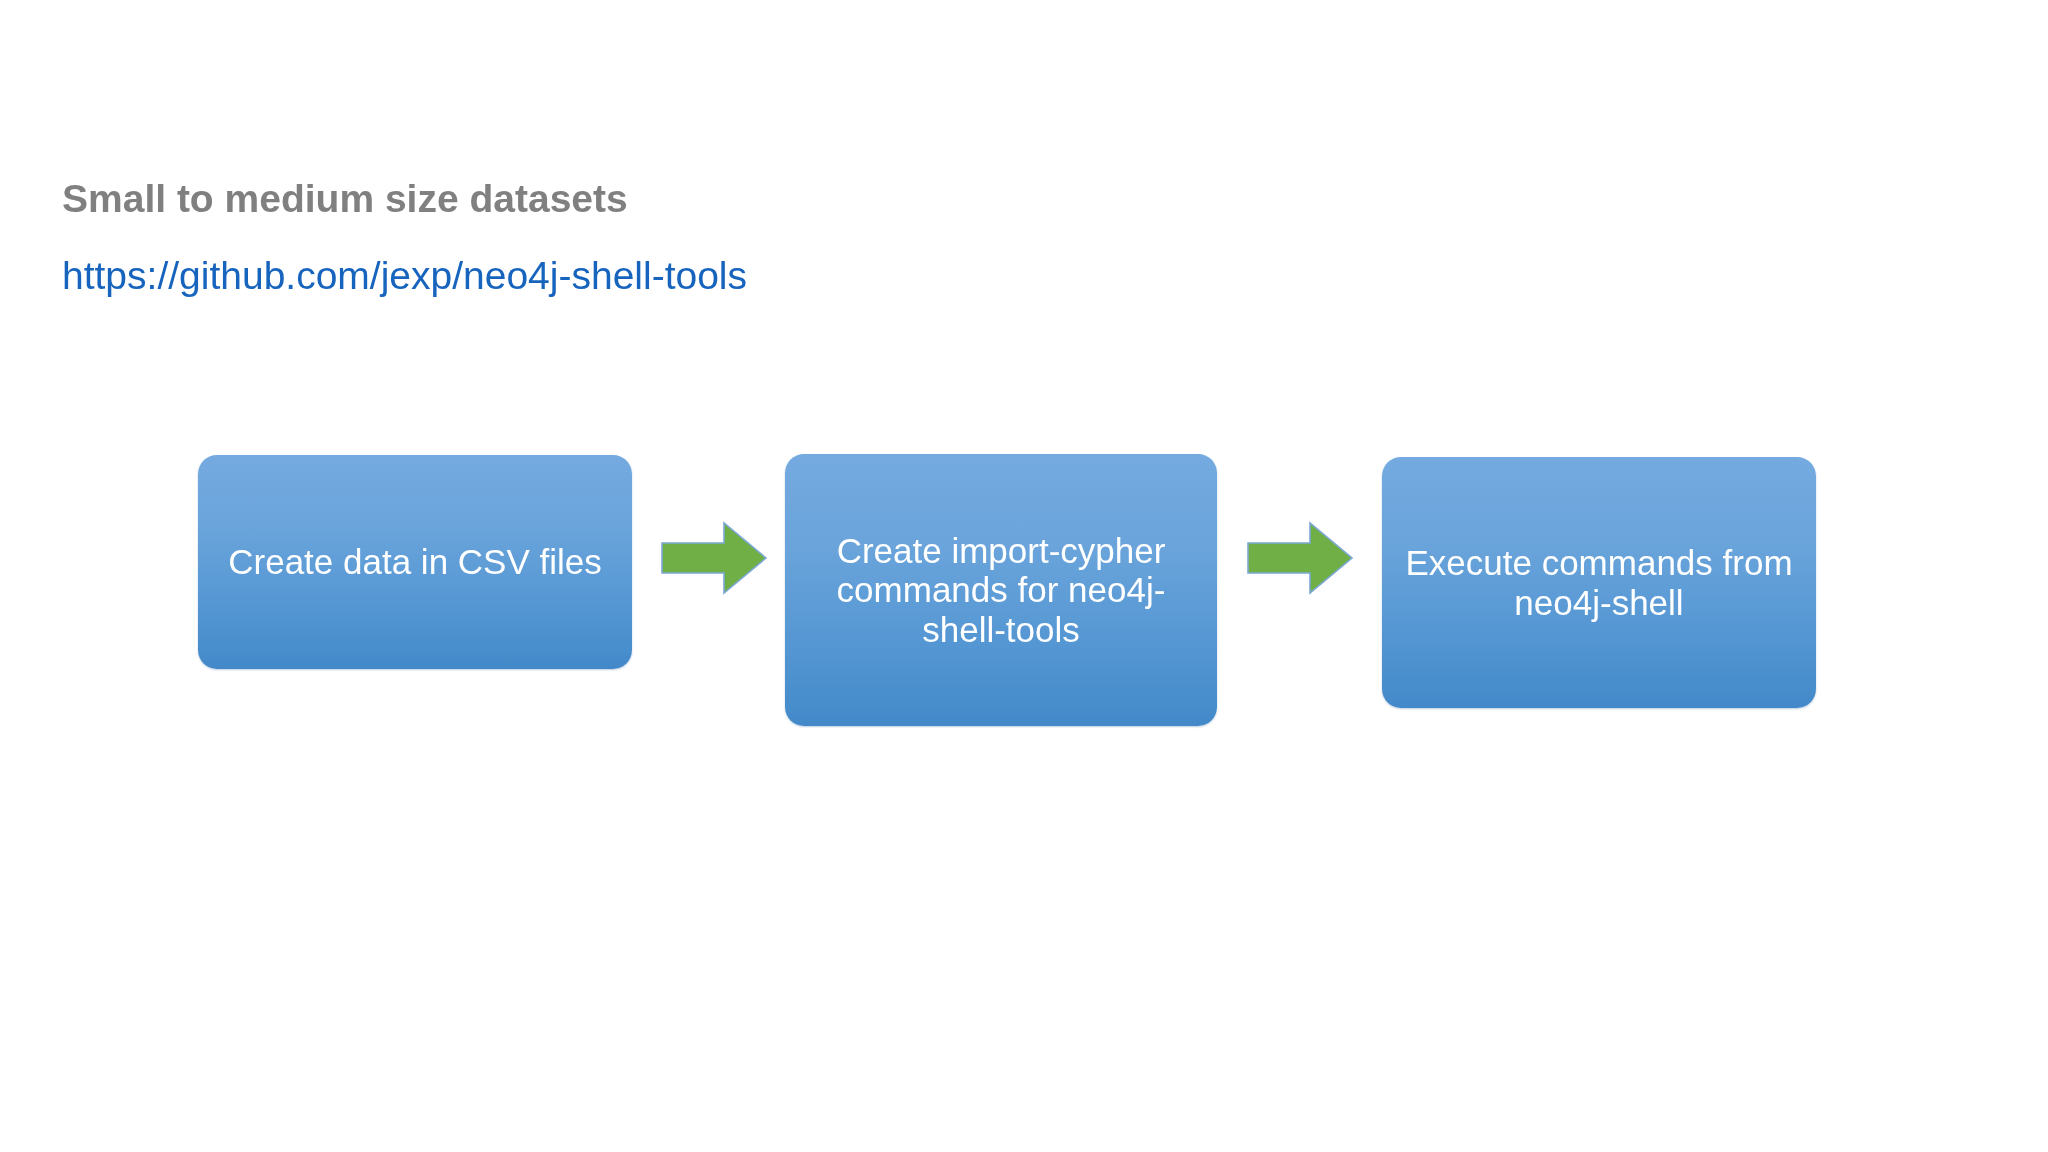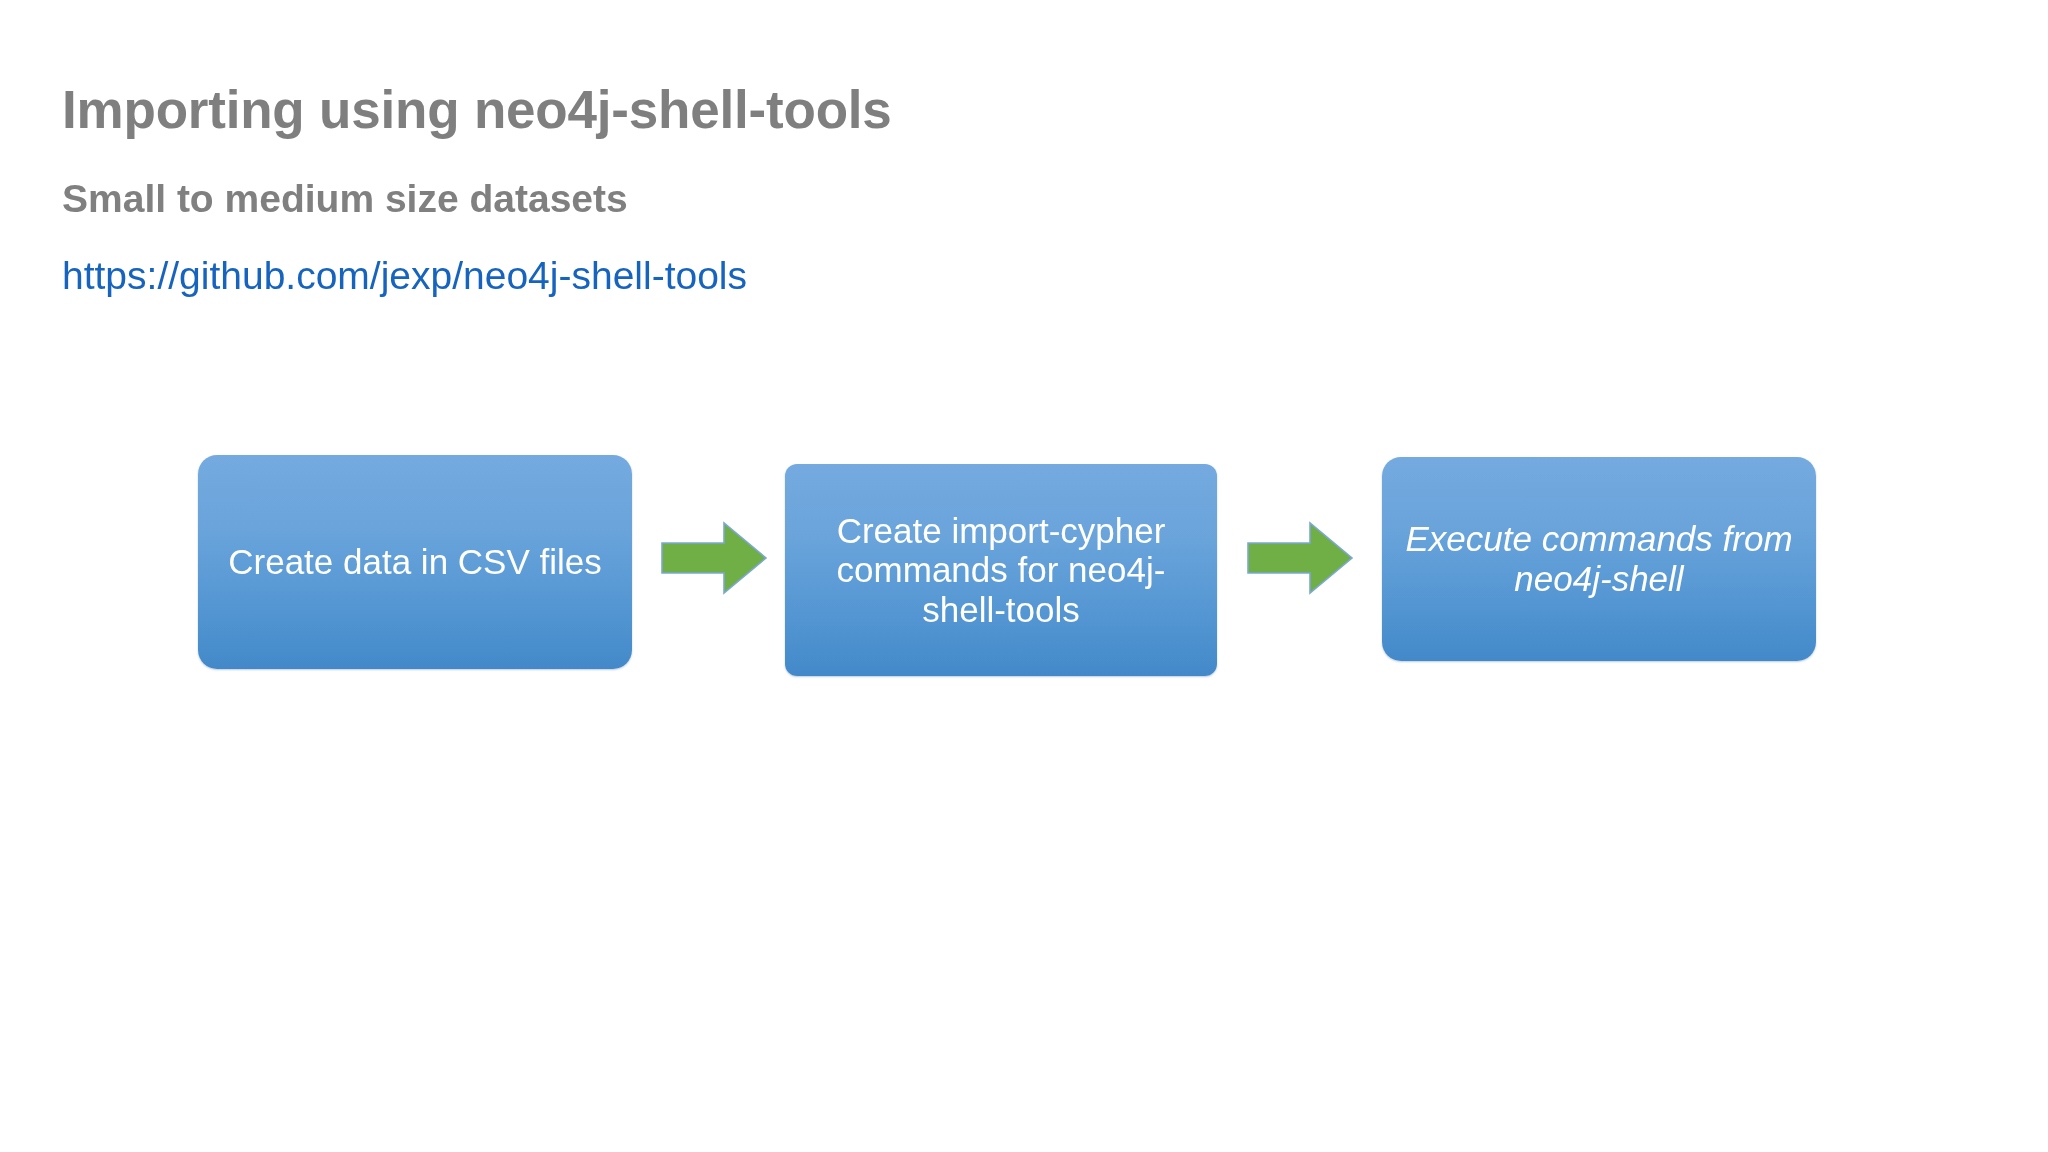--- a/index.html
+++ b/index.html
@@ -84,37 +84,36 @@
     line-height: 1.13;
     padding: 6px 18px;
   }
 
   .flow-box .box-label {
     display: block;
     width: 100%;
   }
 
   #flow-box-1 { left: 198px;  top: 455px; width: 434px; height: 214px; }
-  #flow-box-2 { left: 785px;  top: 464px; width: 432px; height: 212px; border-radius: 12px; }
-  #flow-box-3 { left: 1382px; top: 457px; width: 434px; height: 204px; font-style: italic; }
+  #flow-box-2 { left: 785px;  top: 454px; width: 432px; height: 272px; }
+  #flow-box-3 { left: 1382px; top: 457px; width: 434px; height: 251px; }
 
   .flow-arrow {
     position: absolute;
     overflow: visible;
   }
 
   #flow-arrow-1 { left: 662px;  top: 520px; width: 104px; height: 76px; }
   #flow-arrow-2 { left: 1248px; top: 520px; width: 104px; height: 76px; }
 </style>
 </head>
 <body>
 
 <div class="slide">
 
-  <h1 class="slide-title">Importing using neo4j-shell-tools</h1>
 
   <div class="slide-subtitle">Small to medium size datasets</div>
 
   <a class="slide-link">https://github.com/jexp/neo4j-shell-tools</a>
 
   <div class="flow">
 
     <div class="flow-box" id="flow-box-1">
       <span class="box-label">Create data in CSV files</span>
     </div>

